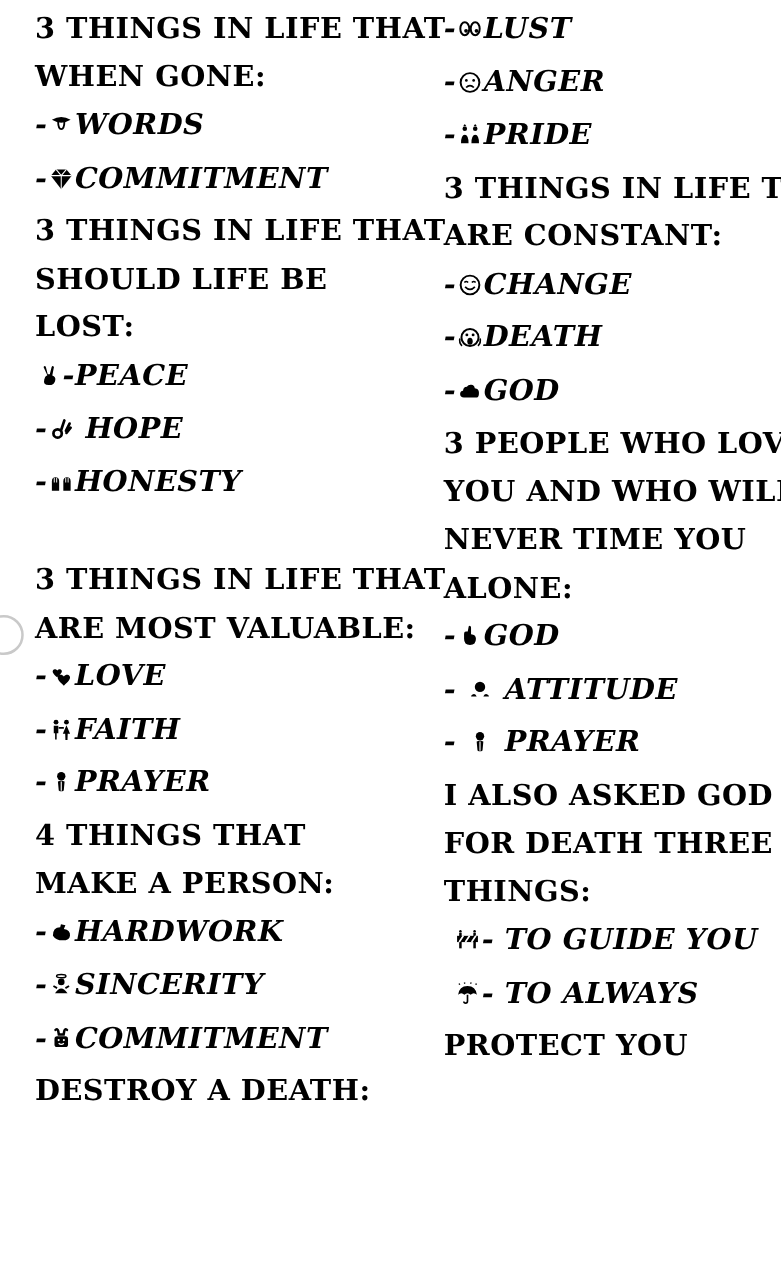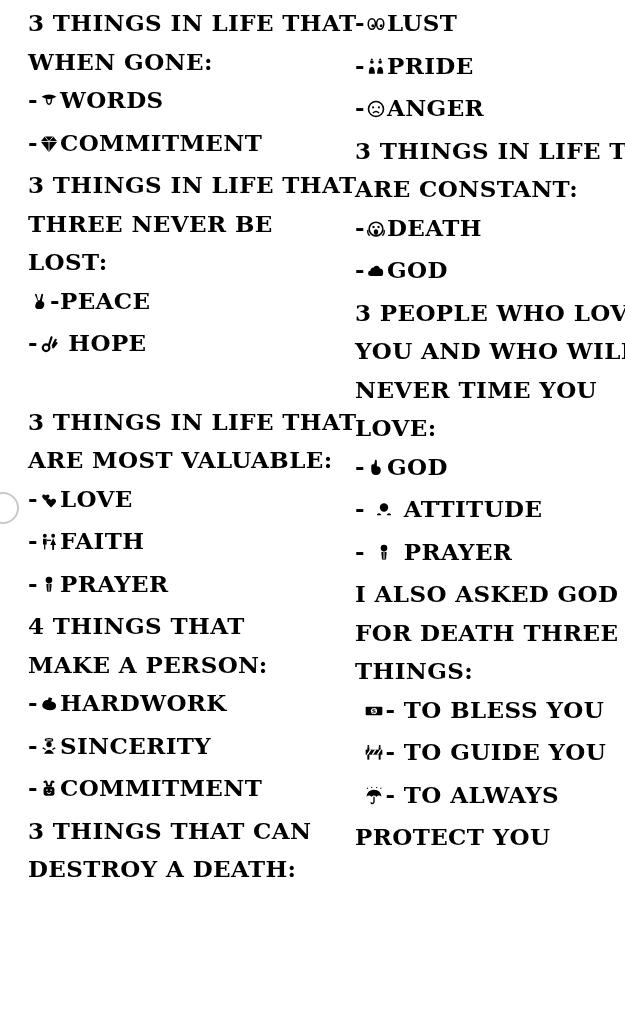--- a/index.html
+++ b/index.html
@@ -16,21 +16,21 @@
   .col-left{left:28px;width:318px;}
   .col-right{left:355px;width:268px;}
   .line{
     font-size:23px;
     line-height:26px;
     letter-spacing:0.4px;
     white-space:nowrap;
   }
   .line span{white-space:pre;}
   .header{height:38.5px;}
-  .item{height:42.5px;}
+  .item{height:42.5px;font-style:italic;}
   .blank{height:36px;}
   .icon{
     display:inline-block;
     width:20px;height:20px;
     vertical-align:-3px;
     margin:0 1px;
   }
   .icon svg{width:100%;height:100%;display:block;}
   .edge-artifact{
     position:absolute;
@@ -50,29 +50,34 @@
     <div class="line header"><span>WHEN GONE:</span></div>
     <div class="line item"><span>-</span><span class="icon"><svg viewBox="0 0 24 24" xmlns="http://www.w3.org/2000/svg">
           <path d="M3 7 Q12 1.5 21 7 Q12 12.5 3 7 Z" fill="#000"></path>
           <path d="M9 8.5 Q9 16 12 16 Q15 16 15 8.5" fill="none" stroke="#000" stroke-width="1.8"></path>
         </svg></span><span>WORDS</span></div>
     <div class="line item"><span>-</span><span class="icon"><svg viewBox="0 0 24 24" xmlns="http://www.w3.org/2000/svg">
           <path d="M7 3h10l5 6-10 13L2 9Z" fill="#000"></path>
           <path d="M2 9h20M7 3l5 6 5-6M12 9v13" stroke="#fff" stroke-width="1" fill="none"></path>
         </svg></span><span>COMMITMENT</span></div>
     <div class="line header"><span>3 THINGS IN LIFE THAT</span></div>
-    <div class="line header"><span>THREE NEVER BE</span></div>
+    <div class="line header"><span>SHOULD LIFE BE</span></div>
     <div class="line header"><span>LOST:</span></div>
     <div class="line item"><span class="icon"><svg viewBox="0 0 24 24" xmlns="http://www.w3.org/2000/svg">
           <path d="M7 3q1.5-1.7 2.3.3L11 10h2l1.7-6.7Q15.5 1.3 17 3l-1.6 8.2q3.4 1 2.9 4.3Q17.7 20.5 12 20.5q-5.7 0-4.3-5.3q.5-3.3 2.9-4.2Z" fill="#000"></path>
         </svg></span><span>-PEACE</span></div>
     <div class="line item"><span>-</span><span class="icon"><svg viewBox="0 0 24 24" xmlns="http://www.w3.org/2000/svg">
           <circle cx="8.5" cy="16.5" r="4" fill="none" stroke="#000" stroke-width="2.6"></circle>
           <path d="M12 13 15 4m1.5 10 3.5-7M17 16l4-5" stroke="#000" stroke-width="2.6" stroke-linecap="round"></path>
         </svg></span><span> HOPE</span></div>
+    <div class="line item"><span>-</span><span class="icon"><svg viewBox="0 0 24 24" xmlns="http://www.w3.org/2000/svg">
+          <path d="M3 20v-9q0-4 3.5-4T10 11v9Z" fill="#000"></path>
+          <path d="M14 20v-9q0-4 3.5-4T21 11v9Z" fill="#000"></path>
+          <path d="M5.3 7.5V12M7.6 7.5V12M16.3 7.5V12M18.6 7.5V12" stroke="#fff" stroke-width="0.9"></path>
+        </svg></span><span>HONESTY</span></div>
     <div class="line blank"></div>
     <div class="line header"><span>3 THINGS IN LIFE THAT</span></div>
     <div class="line header"><span>ARE MOST VALUABLE:</span></div>
     <div class="line item"><span>-</span><span class="icon"><svg viewBox="0 0 24 24" xmlns="http://www.w3.org/2000/svg">
           <path d="M14.5 21c-4.5-4-7-6.7-5.5-9.2 1.3-2 4.2-1.4 5.5.4 1.3-1.8 4.2-2.4 5.5-.4 1.5 2.5-1 5.2-5.5 9.2Z" fill="#000"></path>
           <path d="M8 13C4.7 10 3 8 4.1 6.2 5 4.7 7.2 5.2 8.2 6.5 9.2 5.2 11.4 4.7 12.3 6.2 13.4 8 11.3 10 8 13Z" fill="#000"></path>
         </svg></span><span>LOVE</span></div>
     <div class="line item"><span>-</span><span class="icon"><svg viewBox="0 0 24 24" xmlns="http://www.w3.org/2000/svg">
           <circle cx="7" cy="4.5" r="2.3" fill="#000"></circle>
           <path d="M4.8 8h4.4v7H7.6v6H6.1v-6H4.8Z" fill="#000"></path>
@@ -96,82 +101,81 @@
           <path d="M6 20q6-9.5 12 0Z" fill="#000"></path>
           <path d="M4.5 13l3.5 2M19.5 13l-3.5 2" stroke="#000" stroke-width="1.7"></path>
         </svg></span><span>SINCERITY</span></div>
     <div class="line item"><span>-</span><span class="icon"><svg viewBox="0 0 24 24" xmlns="http://www.w3.org/2000/svg">
           <path d="M6.5 3.5q2-1.6 2.6 1L9.7 8l4.6 0 .6-3.5q.6-2.6 2.6-1" fill="none" stroke="#000" stroke-width="2.4" stroke-linecap="round"></path>
           <rect x="5.5" y="9.5" width="13" height="10.5" rx="2.5" fill="#000"></rect>
           <circle cx="9.5" cy="13.3" r="1" fill="#fff"></circle>
           <circle cx="14.5" cy="13.3" r="1" fill="#fff"></circle>
           <path d="M9.5 16.3q2.5 2.2 5 0" stroke="#fff" stroke-width="1.2" fill="none"></path>
         </svg></span><span>COMMITMENT</span></div>
-    <div class="line header"><span>3 THINGS THAT CAN</span></div>
     <div class="line header"><span>DESTROY A DEATH:</span></div>
   </div>
 <div class="col col-right" id="col-right">
     <div class="line item"><span>-</span><span class="icon"><svg viewBox="0 0 24 24" xmlns="http://www.w3.org/2000/svg">
           <ellipse cx="7" cy="12" rx="4.3" ry="6.3" fill="none" stroke="#000" stroke-width="1.9"></ellipse>
           <ellipse cx="17" cy="12" rx="4.3" ry="6.3" fill="none" stroke="#000" stroke-width="1.9"></ellipse>
           <circle cx="8.2" cy="14" r="1.8" fill="#000"></circle>
           <circle cx="18.2" cy="14" r="1.8" fill="#000"></circle>
         </svg></span><span>LUST</span></div>
     <div class="line item"><span>-</span><span class="icon"><svg viewBox="0 0 24 24" xmlns="http://www.w3.org/2000/svg">
+          <circle cx="12" cy="12" r="9" fill="none" stroke="#000" stroke-width="1.9"></circle>
+          <circle cx="8.5" cy="10" r="1.3" fill="#000"></circle>
+          <circle cx="15.5" cy="10" r="1.3" fill="#000"></circle>
+          <path d="M8.3 16.8q3.7-3.8 7.4 0" fill="none" stroke="#000" stroke-width="1.7"></path>
+        </svg></span><span>ANGER</span></div>
+    <div class="line item"><span>-</span><span class="icon"><svg viewBox="0 0 24 24" xmlns="http://www.w3.org/2000/svg">
           <g fill="#000">
             <path d="M7 1.5l1.6 2.2H5.4Z"></path>
             <circle cx="7" cy="6" r="2.2"></circle>
             <path d="M3.4 20q0-8.2 3.6-8.2T10.6 20Z"></path>
             <path d="M17 1.5l1.6 2.2h-3.2Z"></path>
             <circle cx="17" cy="6" r="2.2"></circle>
             <path d="M13.4 20q0-8.2 3.6-8.2T20.6 20Z"></path>
           </g>
         </svg></span><span>PRIDE</span></div>
+    <div class="line header"><span>3 THINGS IN LIFE THAT</span></div>
+    <div class="line header"><span>ARE CONSTANT:</span></div>
     <div class="line item"><span>-</span><span class="icon"><svg viewBox="0 0 24 24" xmlns="http://www.w3.org/2000/svg">
           <circle cx="12" cy="12" r="9" fill="none" stroke="#000" stroke-width="1.9"></circle>
-          <circle cx="8.5" cy="10" r="1.3" fill="#000"></circle>
-          <circle cx="15.5" cy="10" r="1.3" fill="#000"></circle>
-          <path d="M8.3 16.8q3.7-3.8 7.4 0" fill="none" stroke="#000" stroke-width="1.7"></path>
-        </svg></span><span>ANGER</span></div>
-    <div class="line header"><span>3 THINGS IN LIFE THAT</span></div>
-    <div class="line header"><span>ARE CONSTANT:</span></div>
+          <path d="M6.6 9.6q1.8-2.1 3.6 0M13.8 9.6q1.8-2.1 3.6 0" fill="none" stroke="#000" stroke-width="1.5"></path>
+          <path d="M7.3 13.8q4.7 4.8 9.4 0" fill="none" stroke="#000" stroke-width="1.7"></path>
+        </svg></span><span>CHANGE</span></div>
     <div class="line item"><span>-</span><span class="icon"><svg viewBox="0 0 24 24" xmlns="http://www.w3.org/2000/svg">
           <circle cx="12" cy="12" r="8.2" fill="none" stroke="#000" stroke-width="1.9"></circle>
           <circle cx="9" cy="9.5" r="1.4" fill="#000"></circle>
           <circle cx="15" cy="9.5" r="1.4" fill="#000"></circle>
           <ellipse cx="12" cy="15.6" rx="2.6" ry="3.4" fill="#000"></ellipse>
           <path d="M2.3 13q-1 4 2 7M21.7 13q1 4-2 7" stroke="#000" stroke-width="1.6" fill="none"></path>
         </svg></span><span>DEATH</span></div>
     <div class="line item"><span>-</span><span class="icon"><svg viewBox="0 0 24 24" xmlns="http://www.w3.org/2000/svg">
           <path d="M18.5 18H6.2Q2.5 18 2.5 14.7q0-2.9 2.8-3.3Q5.6 8 9 7.7q1.4-2.4 4.3-2 2.8.4 3.3 3.3 4 .3 4 4.4 0 4.6-2.1 4.6Z" fill="#000"></path>
         </svg></span><span>GOD</span></div>
     <div class="line header"><span>3 PEOPLE WHO LOVE</span></div>
     <div class="line header"><span>YOU AND WHO WILL</span></div>
     <div class="line header"><span>NEVER TIME YOU</span></div>
-    <div class="line header"><span>LOVE:</span></div>
+    <div class="line header"><span>ALONE:</span></div>
     <div class="line item"><span>-</span><span class="icon"><svg viewBox="0 0 24 24" xmlns="http://www.w3.org/2000/svg">
           <path d="M10.8 2.3q1.9-.9 2.2 1.2V10q4.7.3 4.7 4.5 0 6-5.7 6t-5.7-6v-5q0-2 1.8-2h1.7Z" fill="#000"></path>
         </svg></span><span>GOD</span></div>
     <div class="line item"><span>- </span><span class="icon"><svg viewBox="0 0 24 24" xmlns="http://www.w3.org/2000/svg">
           <circle cx="12" cy="9" r="5" fill="#000"></circle>
           <path d="M3.5 17.5q2.2-2.8 4.3-1l1 1.8H3.5Zm17 0q-2.2-2.8-4.3-1l-1 1.8h5.3Z" fill="#000"></path>
         </svg></span><span> ATTITUDE</span></div>
     <div class="line item"><span>- </span><span class="icon"><svg viewBox="0 0 24 24" xmlns="http://www.w3.org/2000/svg">
           <circle cx="12" cy="6" r="4" fill="#000"></circle>
           <path d="M8.8 11q3.2-1.6 6.4 0l-.8 8.6q-2.4 1.6-4.8 0Z" fill="#000"></path>
           <path d="M12 11v9" stroke="#fff" stroke-width="1.1"></path>
         </svg></span><span> PRAYER</span></div>
     <div class="line header"><span>I ALSO ASKED GOD</span></div>
     <div class="line header"><span>FOR DEATH THREE</span></div>
     <div class="line header"><span>THINGS:</span></div>
-    <div class="line item"><span> </span><span class="icon"><svg viewBox="0 0 24 24" xmlns="http://www.w3.org/2000/svg">
-          <rect x="2" y="7" width="20" height="10" rx="1" fill="#000"></rect>
-          <circle cx="12" cy="12" r="3.7" fill="#fff"></circle>
-          <text x="12" y="14.6" font-size="7.5" font-weight="bold" text-anchor="middle" fill="#000" font-family="DejaVu Serif,serif">$</text>
-        </svg></span><span>- TO BLESS YOU</span></div>
     <div class="line item"><span> </span><span class="icon"><svg viewBox="0 0 24 24" xmlns="http://www.w3.org/2000/svg">
           <rect x="4" y="5" width="2.4" height="15" fill="#000"></rect>
           <rect x="17.6" y="5" width="2.4" height="15" fill="#000"></rect>
           <rect x="2" y="8" width="20" height="6" fill="#000"></rect>
           <path d="M4 14l4-6m2 6 4-6m2 6 4-6" stroke="#fff" stroke-width="1.6"></path>
           <circle cx="5.2" cy="3.6" r="1.2" fill="#000"></circle>
           <circle cx="18.8" cy="3.6" r="1.2" fill="#000"></circle>
         </svg></span><span>- TO GUIDE YOU</span></div>
     <div class="line item"><span> </span><span class="icon"><svg viewBox="0 0 24 24" xmlns="http://www.w3.org/2000/svg">
           <path d="M3 13q1-8.5 9-8.5T21 13q-1.5-1.6-3-1.6T15 13q-1.5-1.6-3-1.6T9 13q-1.5-1.6-3-1.6T3 13Z" fill="#000"></path>

